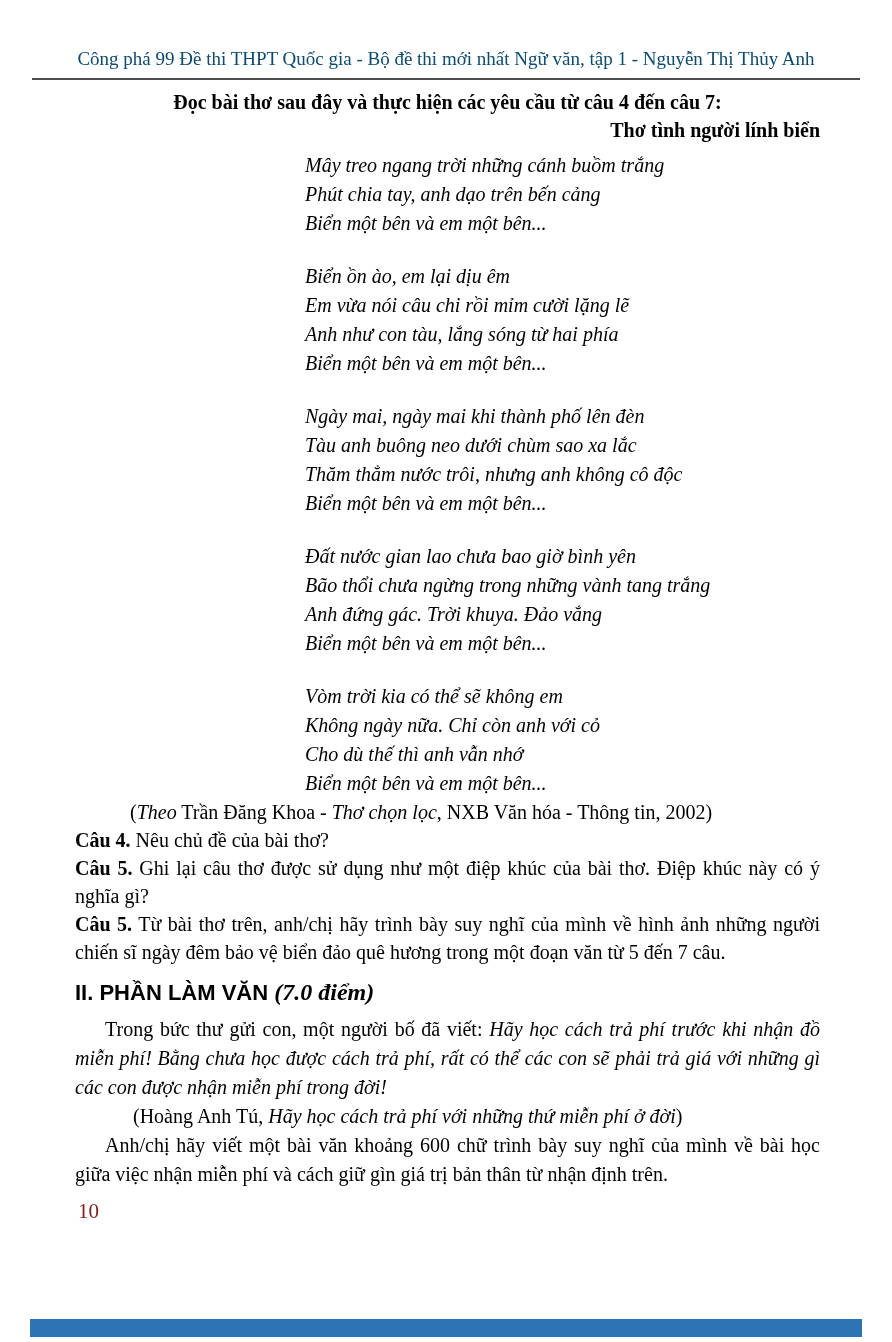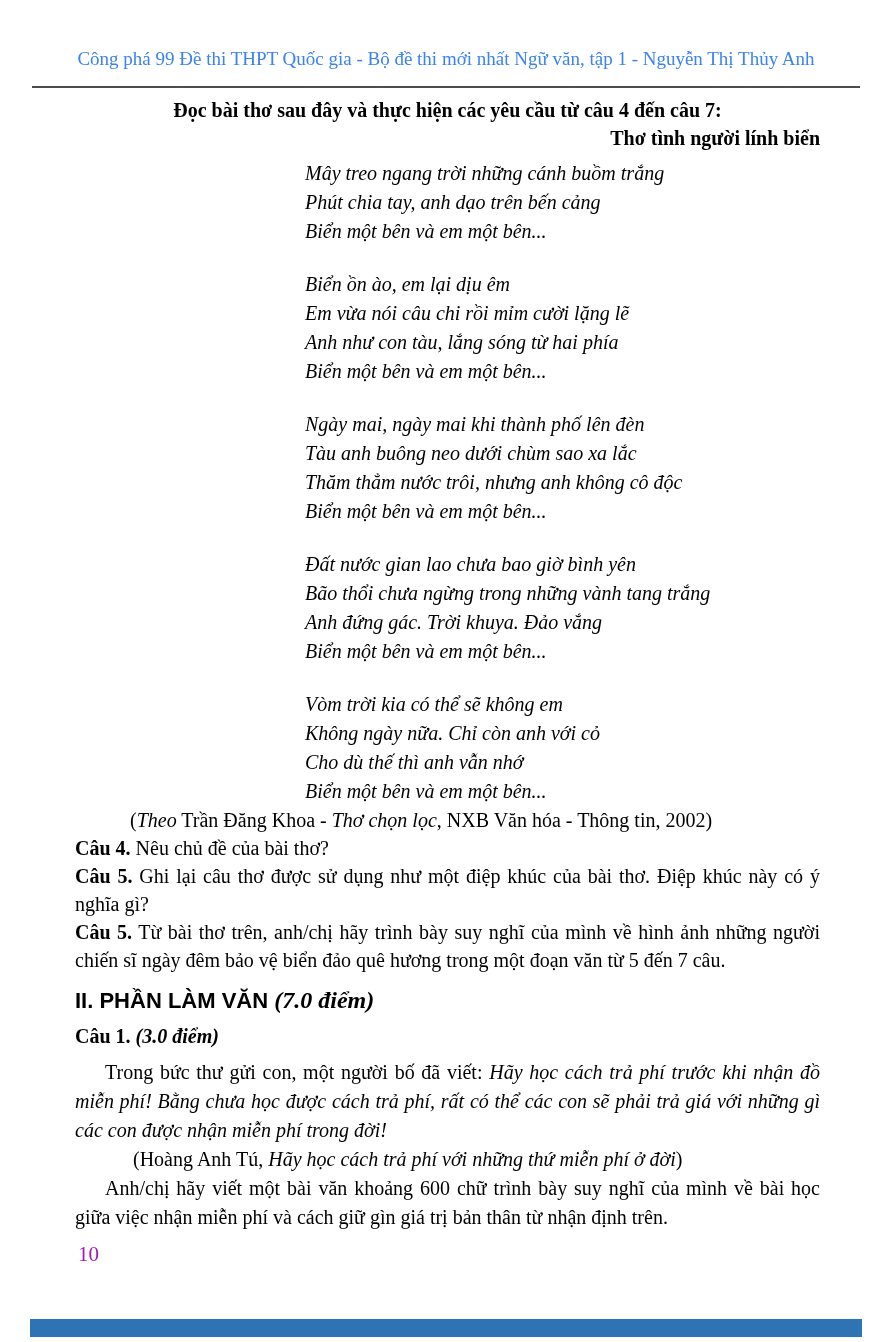--- a/index.html
+++ b/index.html
@@ -10,25 +10,25 @@
     position: relative;
     width: 892px;
     height: 1342px;
     background: #ffffff;
     overflow: hidden;
   }
 
   .page-header {
     margin: 46px 32px 0 32px;
     text-align: center;
-    color: #3b82f6;
+    color: #0c4a6e;
     font-size: 19px;
     line-height: 26px;
     border-bottom: 2px solid #4d4d4d;
-    padding-bottom: 14px;
+    padding-bottom: 6px;
   }
 
   .content {
     margin: 0 72px 0 75px;
     font-size: 20px;
   }
 
   .instruction {
     margin-top: 9px;
     text-align: center;
@@ -88,21 +88,21 @@
     line-height: 29px;
   }
 
   .citation {
     margin-left: 58px;
     line-height: 29px;
   }
 
   .page-number {
     margin: 10px 0 0 3px;
-    color: #a21caf;
+    color: #7f1d1d;
     font-size: 21px;
     line-height: 24px;
   }
 
   .footer-bar {
     position: absolute;
     left: 30px;
     right: 30px;
     bottom: 5px;
     height: 18px;
@@ -159,21 +159,20 @@
     <div class="attribution"><span>(</span><span class="italic">Theo</span><span> Trần Đăng Khoa - </span><span class="italic">Thơ chọn lọc</span><span>, NXB Văn hóa - Thông tin, 2002)</span></div>
 
     <div class="question"><span class="q-label">Câu 4.</span><span> Nêu chủ đề của bài thơ?</span></div>
 
     <div class="question"><span class="q-label">Câu 5.</span><span> Ghi lại câu thơ được sử dụng như một điệp khúc của bài thơ. Điệp khúc này có ý nghĩa gì?</span></div>
 
     <div class="question"><span class="q-label">Câu 5.</span><span> Từ bài thơ trên, anh/chị hãy trình bày suy nghĩ của mình về hình ảnh những người chiến sĩ ngày đêm bảo vệ biển đảo quê hương trong một đoạn văn từ 5 đến 7 câu.</span></div>
 
     <div class="section-heading"><span>II. PHẦN LÀM VĂN </span><span class="section-points">(7.0 điểm)</span></div>
 
-    <div class="q1-heading"><span>Câu 1. </span><span class="q1-points">(3.0 điểm)</span></div>
 
     <div class="para"><span>Trong bức thư gửi con, một người bố đã viết: </span><span class="italic">Hãy học cách trả phí trước khi nhận đồ miễn phí! Bằng chưa học được cách trả phí, rất có thể các con sẽ phải trả giá với những gì các con được nhận miễn phí trong đời!</span></div>
 
     <div class="citation"><span>(Hoàng Anh Tú, </span><span class="italic">Hãy học cách trả phí với những thứ miễn phí ở đời</span><span>)</span></div>
 
     <div class="para">Anh/chị hãy viết một bài văn khoảng 600 chữ trình bày suy nghĩ của mình về bài học giữa việc nhận miễn phí và cách giữ gìn giá trị bản thân từ nhận định trên.</div>
 
     <div class="page-number">10</div>
 
   </div>

